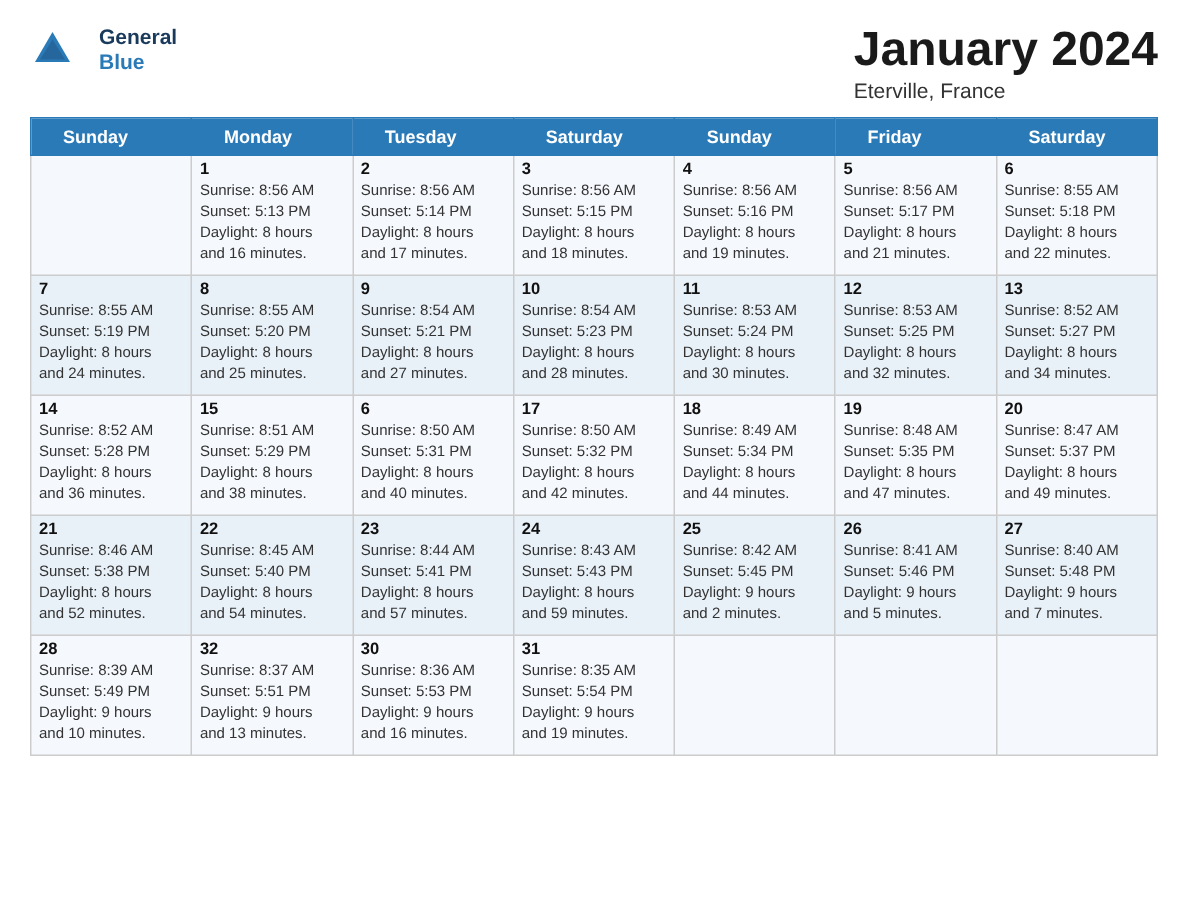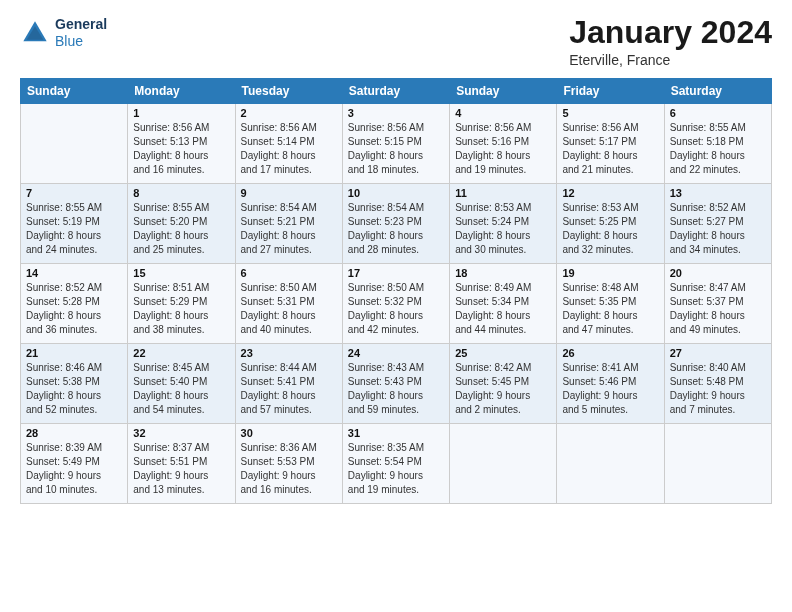--- a/index.html
+++ b/index.html
@@ -18,21 +18,21 @@
     }
     .header {
       display: flex;
       justify-content: space-between;
       align-items: flex-start;
       margin-bottom: 10px;
     }
     .logo {
       display: flex;
       align-items: center;
-      gap: 5px;
+      gap: 16px;
     }
     .logo-icon {
       width: 30px;
       height: 30px;
     }
     .title-block {
       text-align: left;
     }
     .month-title {
       font-size: 32px;
@@ -47,21 +47,21 @@
     }
     table {
       width: 100%;
       border-collapse: collapse;
       table-layout: fixed;
     }
     thead tr th {
       background-color: #2a7ab8;
       color: #fff;
       font-size: 12px;
-      padding: 5px 6px;
+      padding: 5px 21px;
       text-align: left;
       border: 1px solid #2a7ab8;
     }
     tbody tr td {
       border: 1px solid #ccc;
       vertical-align: top;
       padding: 3px 5px;
       font-size: 9.5px;
       color: #333;
       height: 80px;
@@ -93,21 +93,21 @@
 
 <div class="page">
   <div class="header">
     <div class="logo">
       <svg class="logo-icon" viewBox="0 0 36 36" xmlns="http://www.w3.org/2000/svg">
         <polygon points="18,4 32,28 4,28" fill="#2a7ab8"></polygon>
         <polygon points="18,10 28,26 8,26" fill="#1a3a5c" opacity="0.3"></polygon>
       </svg>
       <div>
         <div style="font-size:14px;font-weight:bold;color:#1a3a5c;line-height:1.2;">General</div>
-        <div style="font-size:14px;font-weight:normal;color:#2a7ab8;line-height:1.2;">Blue</div>
+        <div style="font-size:14px;font-weight:bold;color:#2a7ab8;line-height:1.2;">Blue</div>
       </div>
     </div>
     <div class="title-block">
       <div class="month-title">January 2024</div>
       <div class="location">Eterville, France</div>
     </div>
   </div>
 
   <table>
     <thead>

